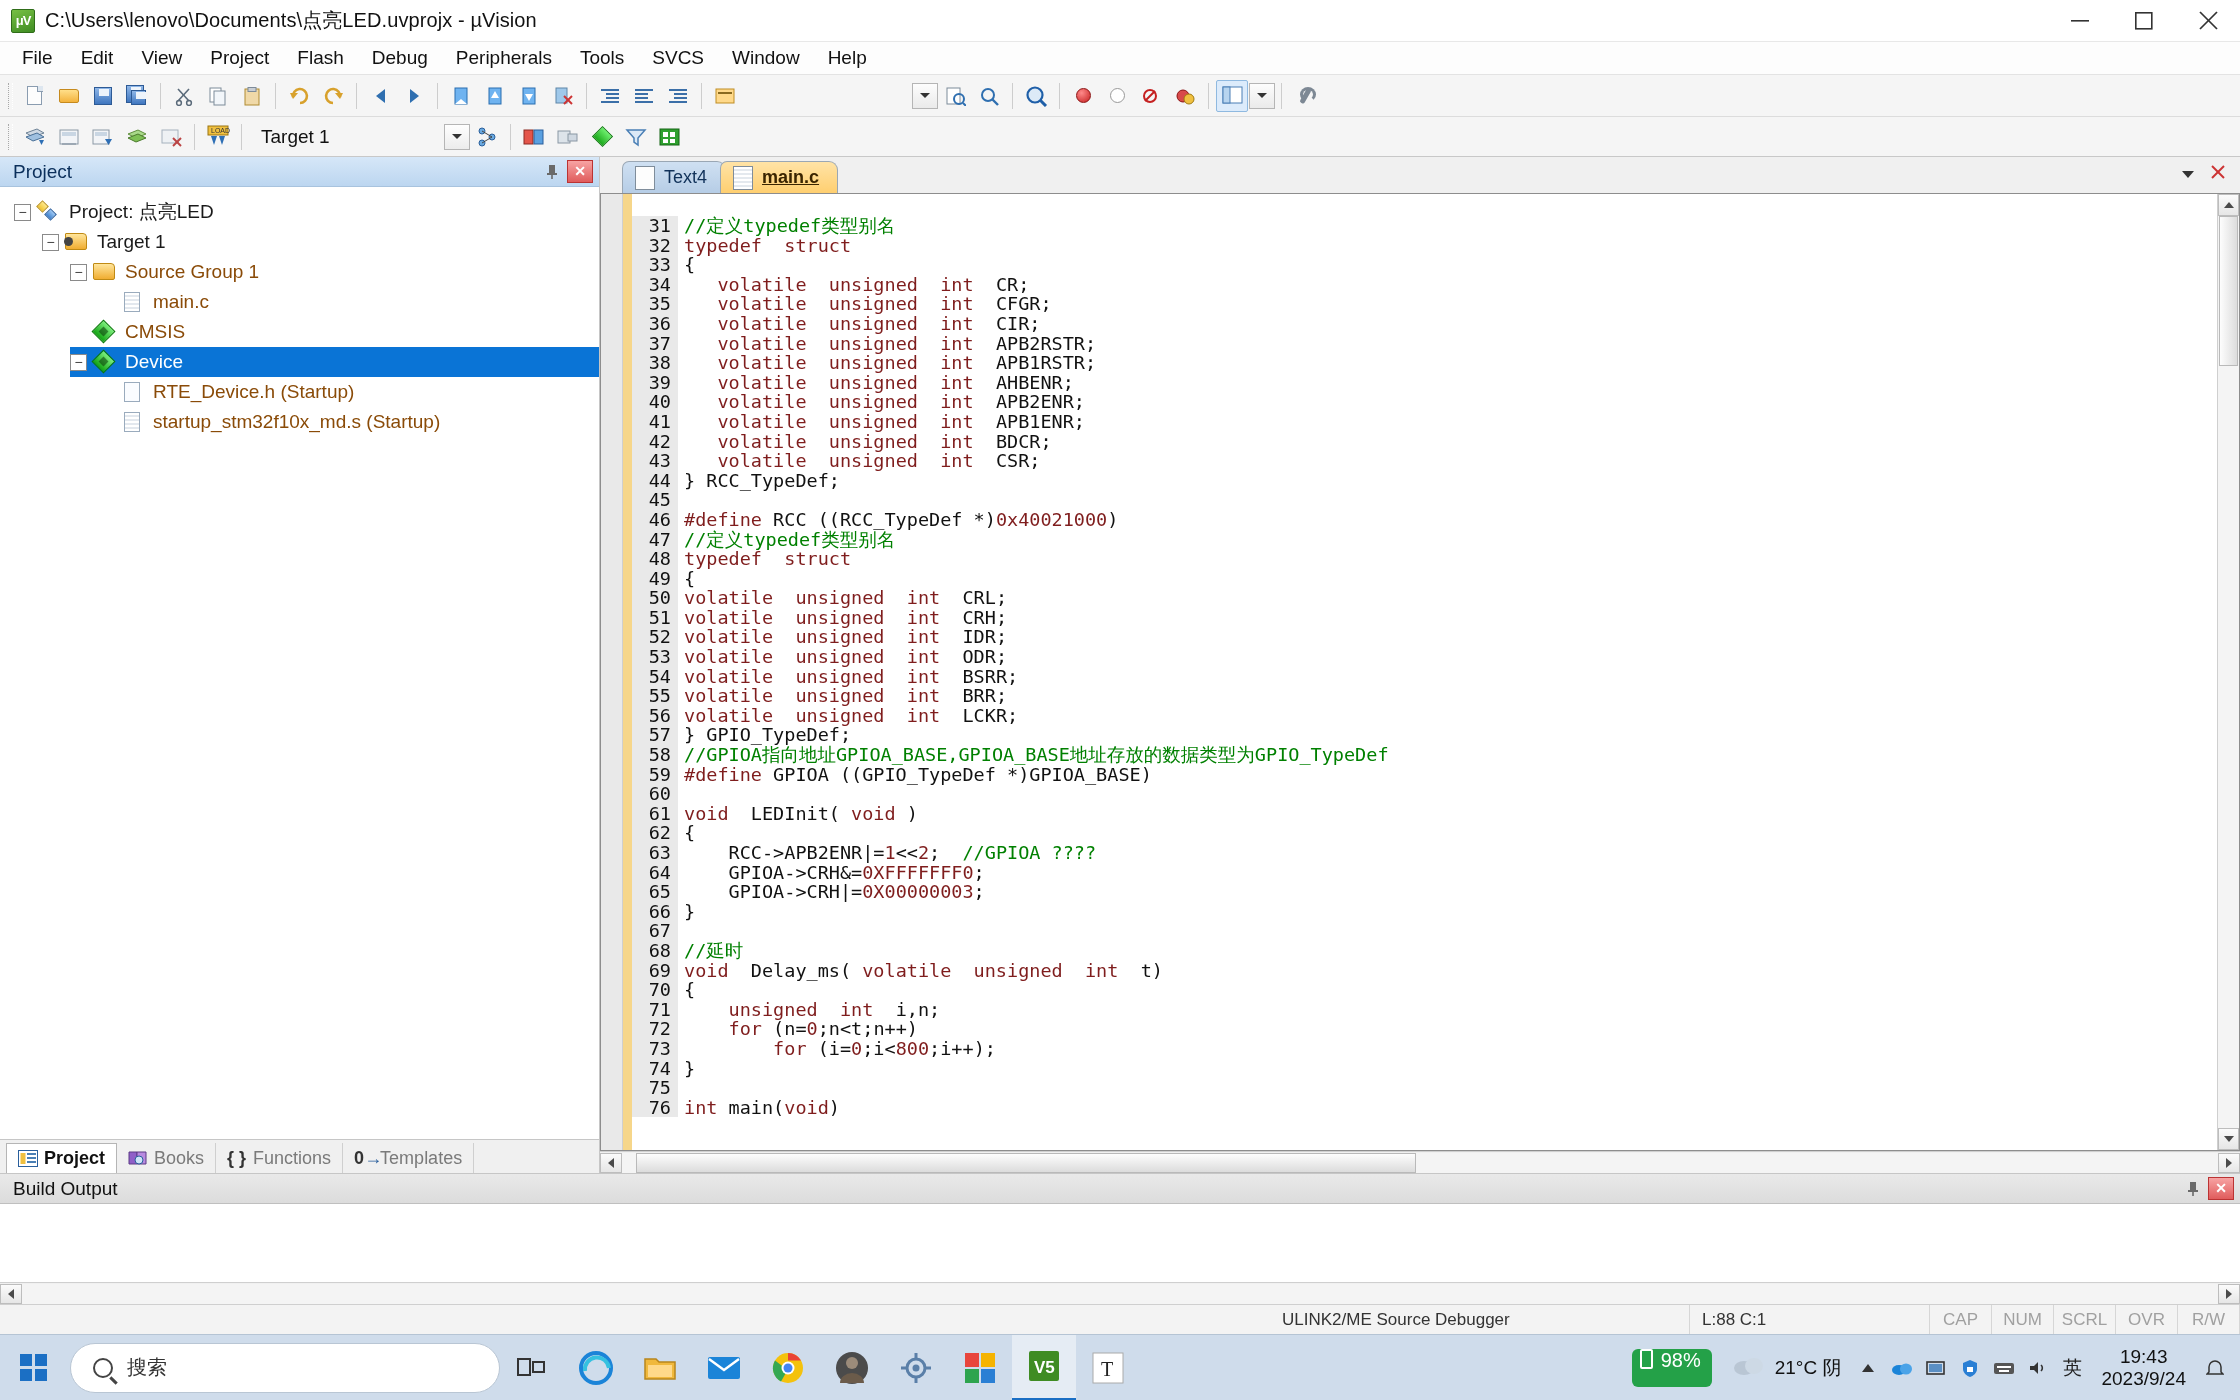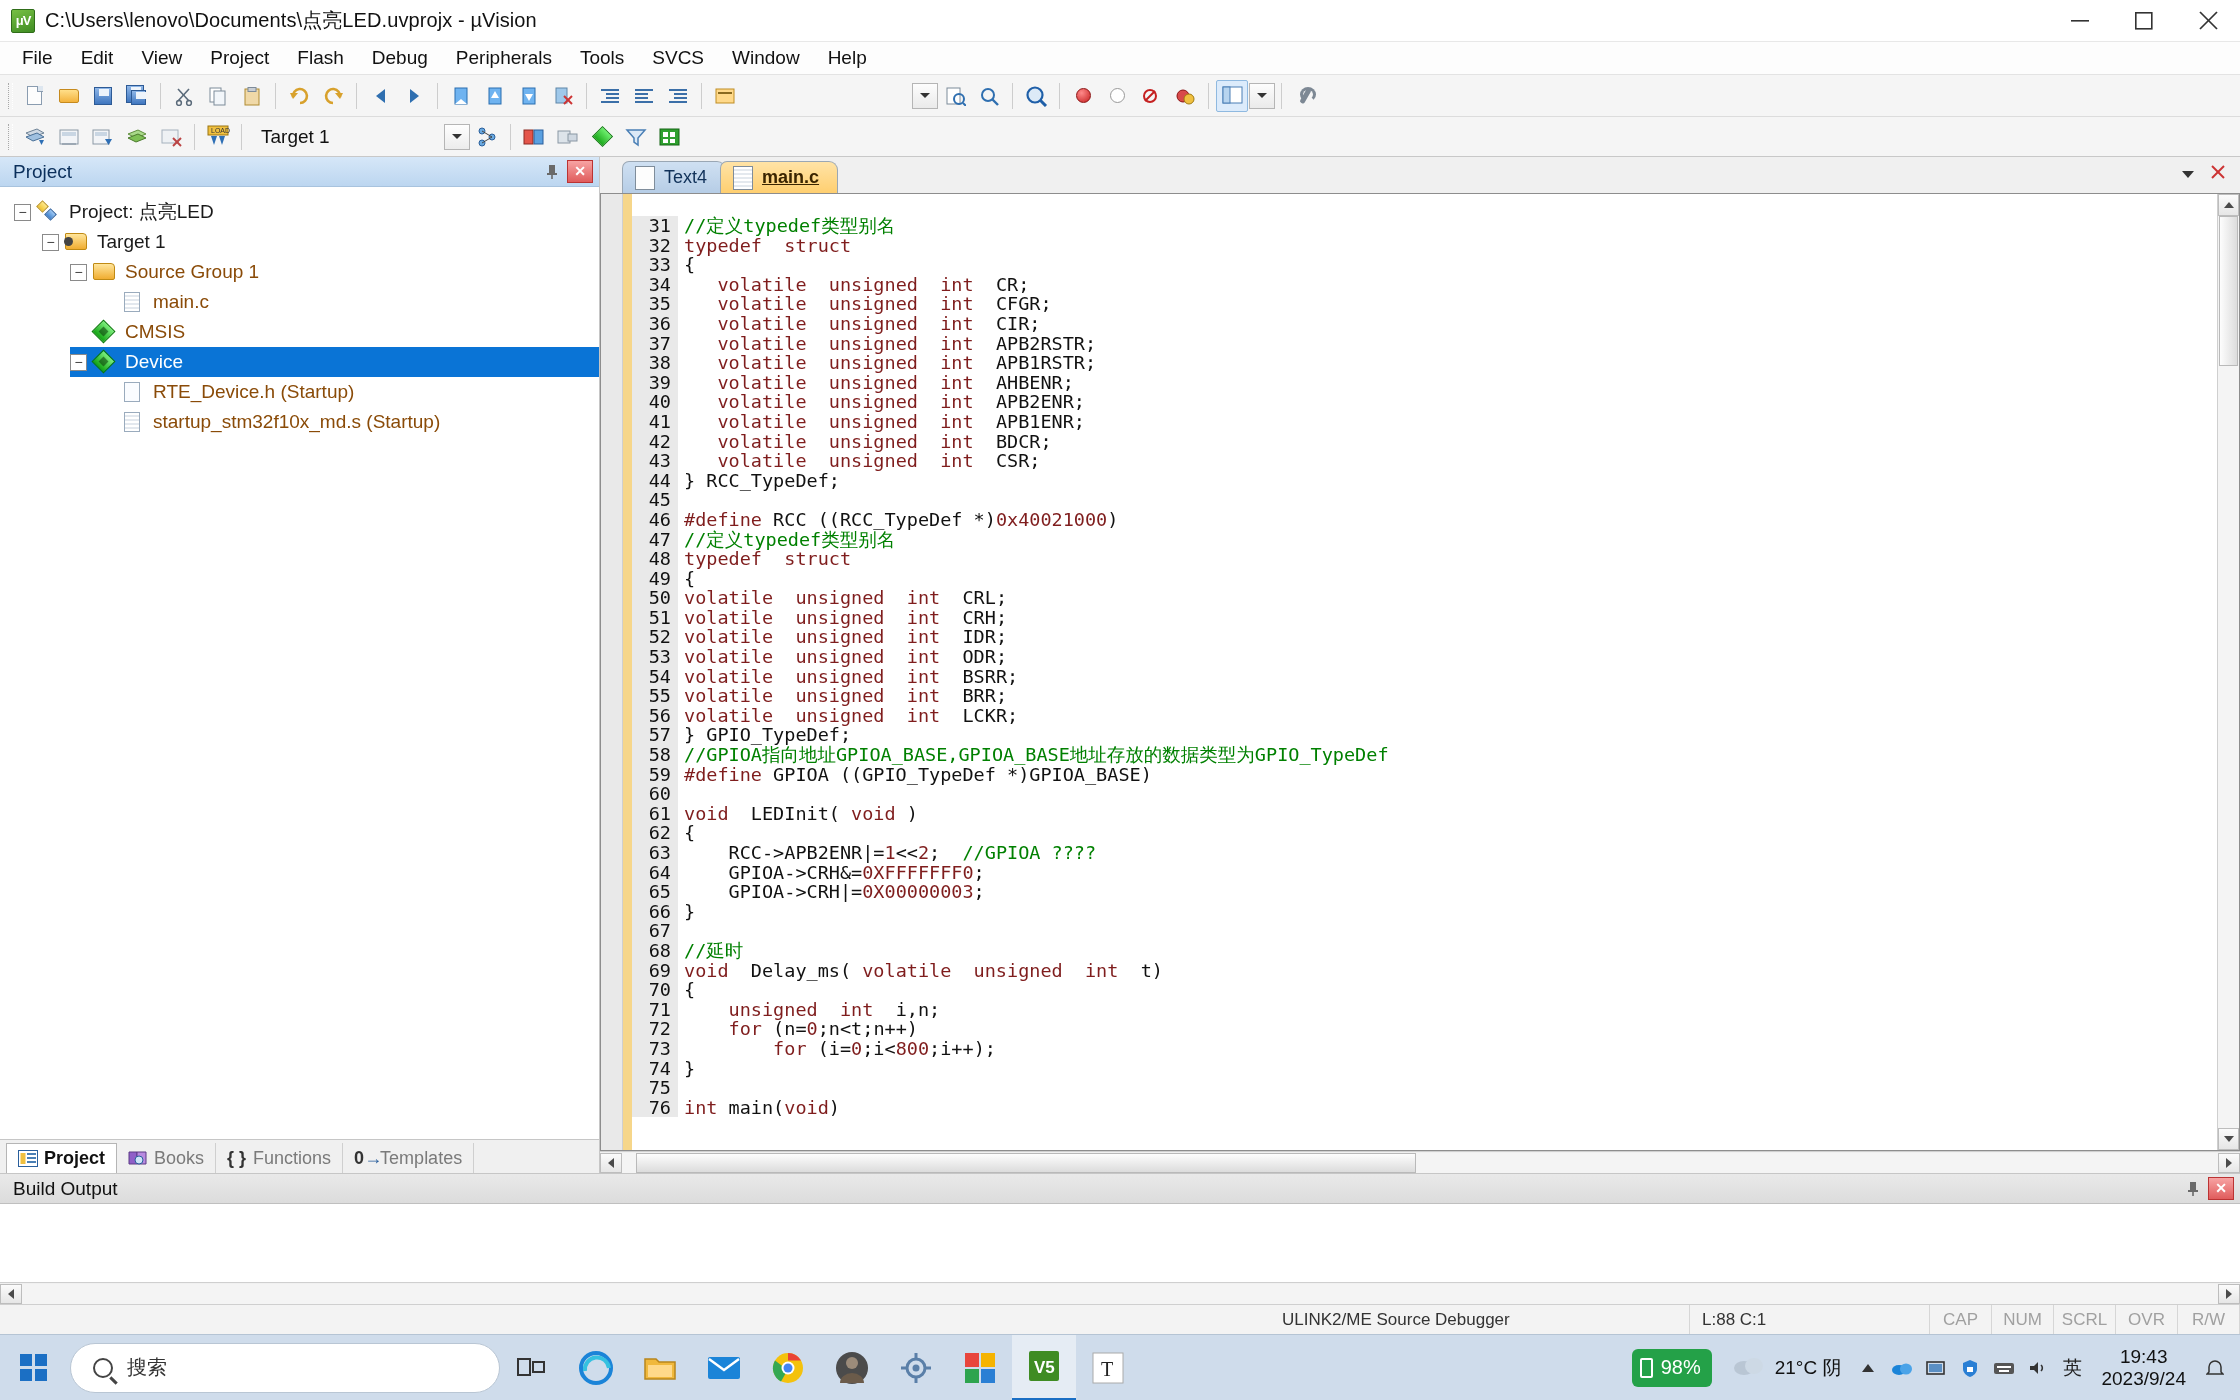--- a/index.html
+++ b/index.html
@@ -145,21 +145,21 @@
   .taskbar { height:66px; background:#cfdceb; display:flex; align-items:center; flex:0 0 66px; border-top:1px solid #b5c4d4; }
   .tb-start { width:66px; height:66px; display:flex; align-items:center; justify-content:center; }
   .winlogo { width:27px;height:27px; display:grid; grid-template-columns:1fr 1fr; grid-template-rows:1fr 1fr; gap:3px; }
   .winlogo i { background:#1b6fc4; display:block; }
   .searchbox { width:430px; height:50px; background:#fff; border:1px solid #b9c6d4; border-radius:26px; display:flex; align-items:center; padding-left:22px; margin-left:4px;text-align:center; }
   .searchbox .mg { width:20px;height:20px;border:2.5px solid #444;border-radius:50%;position:relative;margin-right:14px;}
   .searchbox .mg:after{content:'';position:absolute;right:-7px;bottom:-6px;width:9px;height:3px;background:#444;transform:rotate(45deg);}
   .searchbox .st { font-size:20px; color:#333; }
   .tbicon { width:64px; height:66px; display:flex; align-items:center; justify-content:center; position:relative;}
   .tray { margin-left:auto; display:flex; align-items:center; height:66px; padding-right:8px; }
-  .battery { height:38px; background:#24a148; border-radius:6px; display:flex; align-items:center; padding:0 11px 0 8px; color:#fff; font-size:20px; margin-right:10px;}
+  .battery { height:38px; background:#24a148; border-radius:6px; display:flex; padding:0 11px 0 8px; color:#fff; font-size:20px; margin-right:10px;}
   .battery .cell{width:13px;height:20px;border:2px solid #fff;border-radius:2px;margin-right:8px;}
   .clock { font-size:19px; color:#111; text-align:center; line-height:22px; padding:0 12px; }
   .weather { display:flex; align-items:center; font-size:19px; color:#111; padding:0 10px; }
   .trayico { width:34px;height:66px;display:flex;align-items:center;justify-content:center;font-size:19px;color:#222;}
 </style>
 </head>
 <body>
 
 <div class="app">
 

